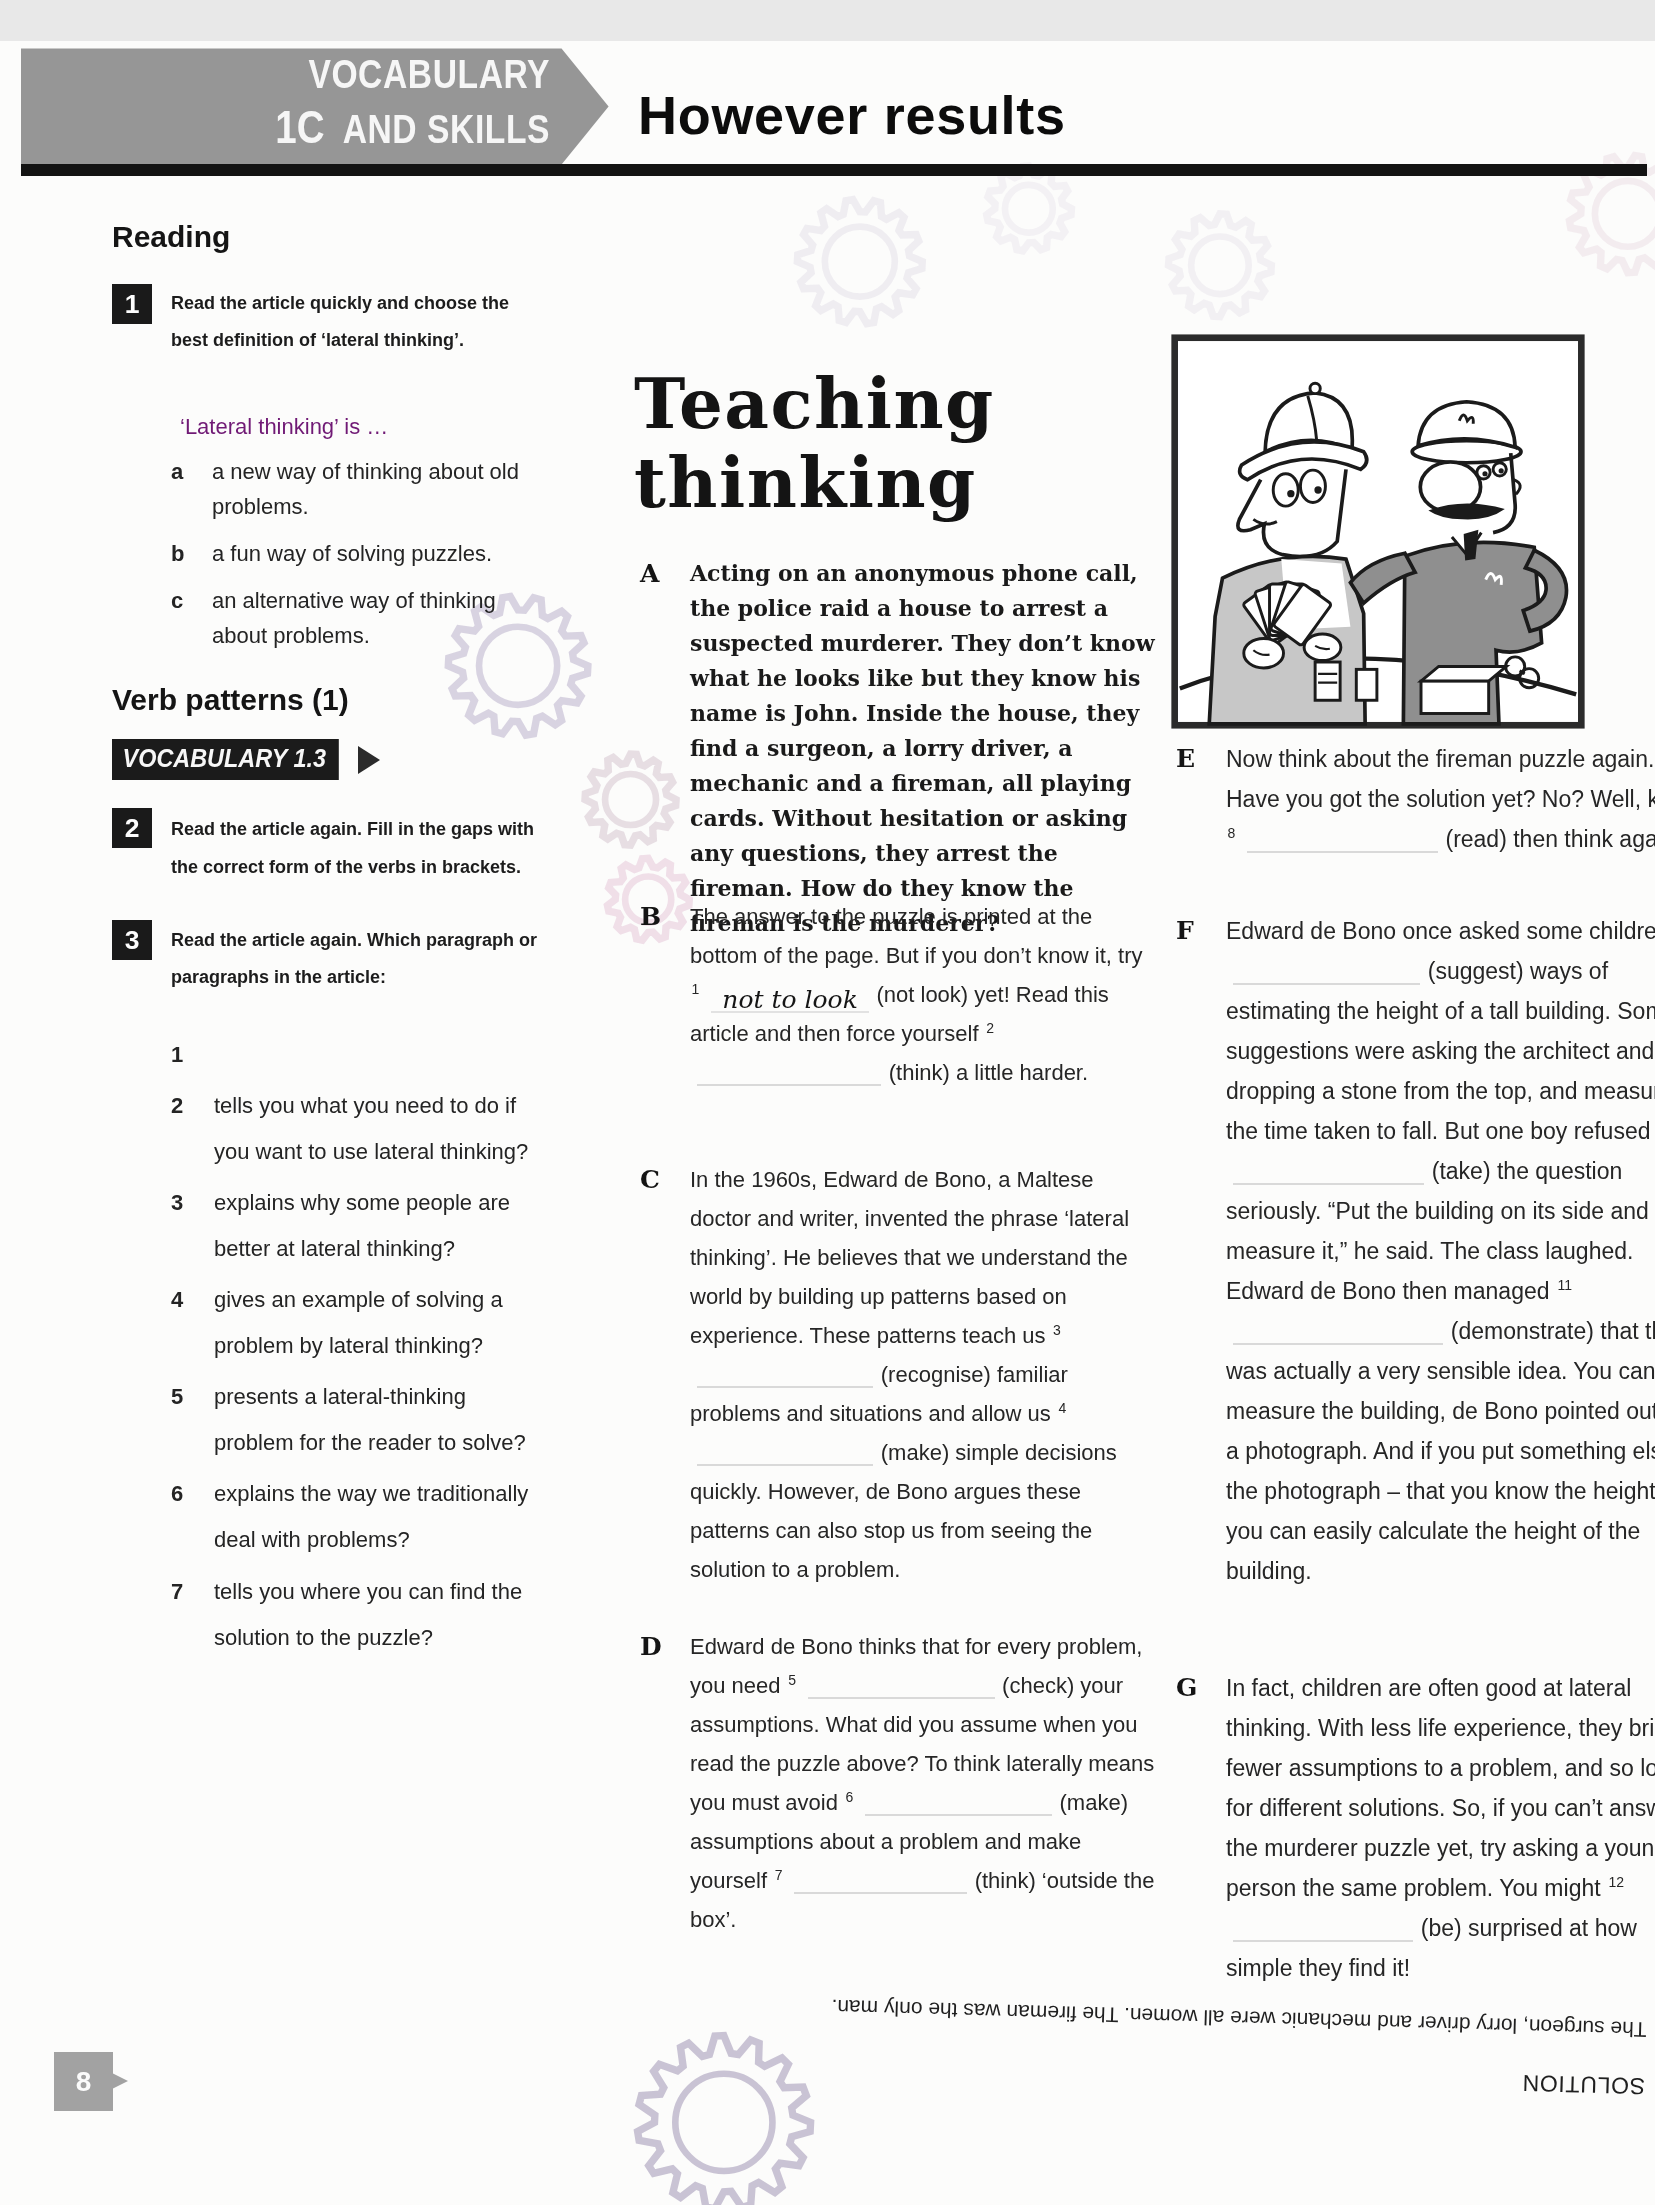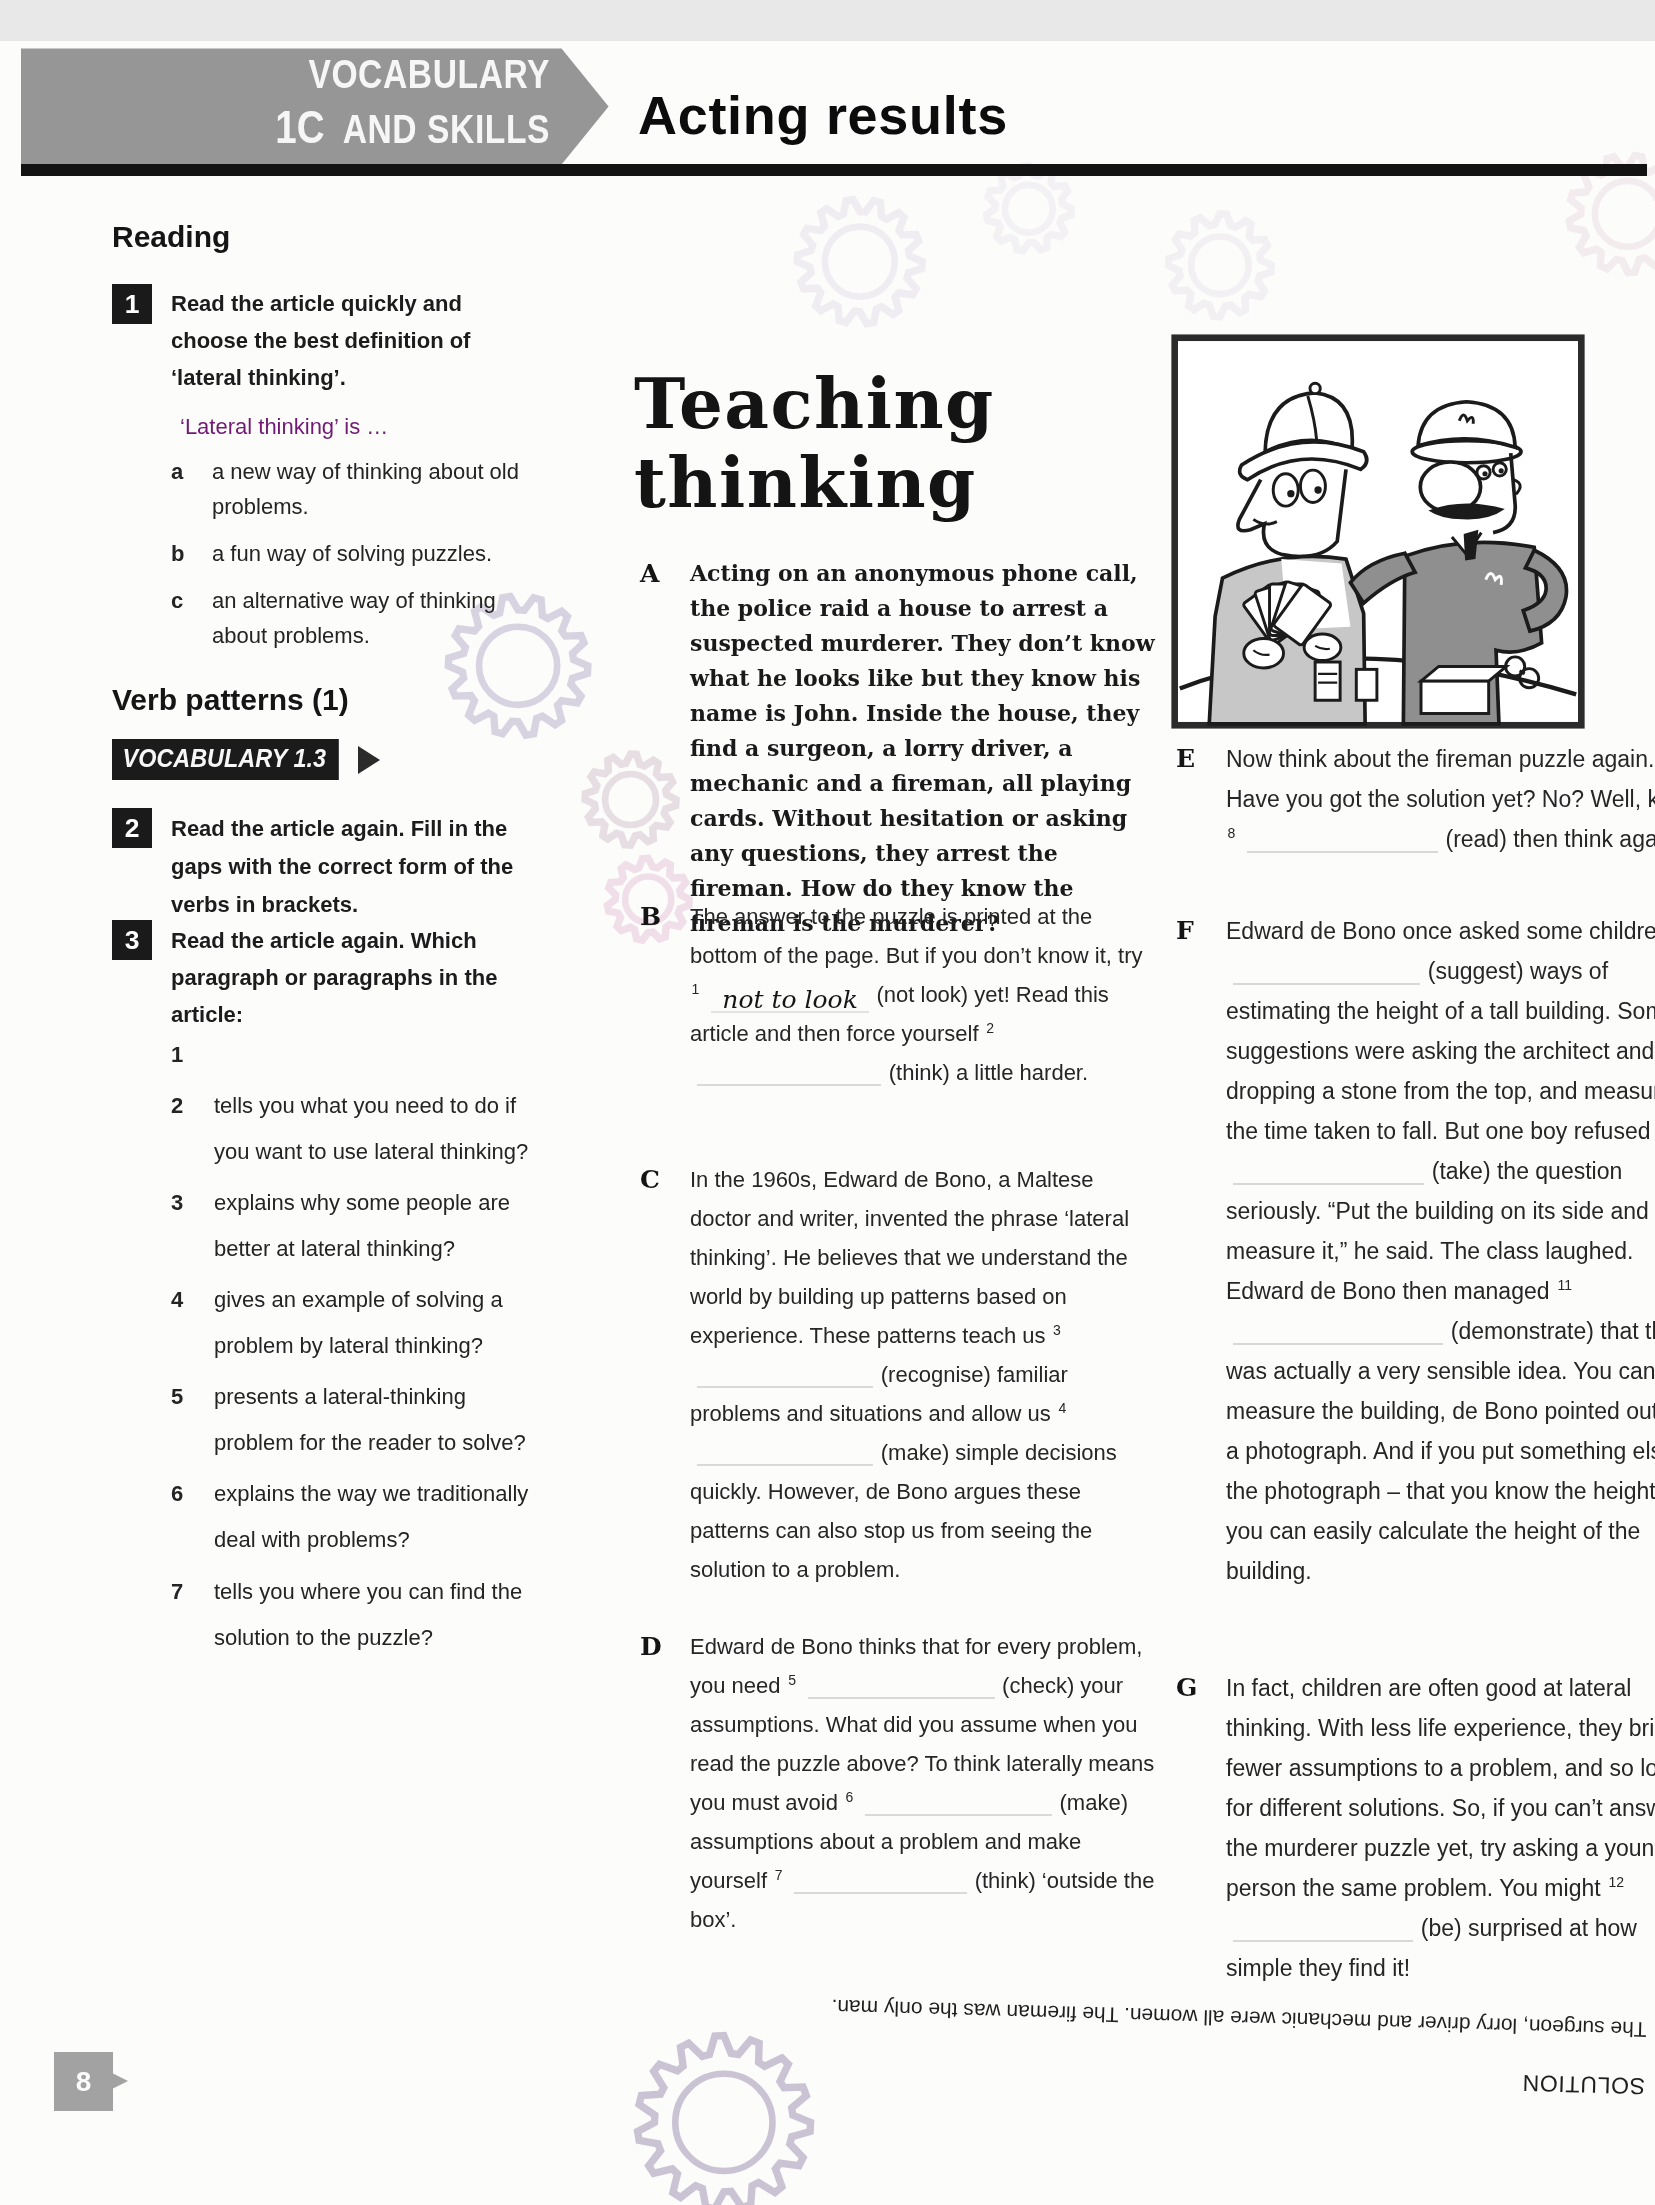--- a/index.html
+++ b/index.html
@@ -20,21 +20,21 @@
   #page-title{left:638px;top:43px;font-size:54px;font-weight:700;color:#0c0c0c;letter-spacing:0.7px;margin:0;}
   #header-rule{left:20.6px;top:123px;width:1626px;height:11.8px;background:#131313;}
 
   
   .h2{font-size:30px;font-weight:700;color:#151515;margin:0;}
   #reading-h{left:112px;top:179px;}
   #verb-h{left:112px;top:642px;}
   .numbox{width:40px;height:40px;background:#1a1a1a;color:#fdfdfd;font-size:26.5px;font-weight:700;
           display:flex;align-items:center;justify-content:center;}
   #ex1-num{left:112px;top:243px;} #ex2-num{left:112px;top:767px;} #ex3-num{left:112px;top:879px;}
-  .instr{font-size:22px;font-weight:700;line-height:37px;color:#1c1c1c;}
+  .instr{font-size:18px;font-weight:700;line-height:37px;color:#1c1c1c;}
   #ex1-text{left:171px;top:244px;width:360px;}
   #ex2-text{left:171px;top:769px;width:371px;line-height:38px;}
   #ex3-text{left:171px;top:881px;width:371px;line-height:37px;}
   #stem{left:180px;top:368px;width:360px;font-size:22px;line-height:35px;color:#701a75;}
   #options{left:171px;top:413px;width:368px;}
   .opt-row{display:flex;margin-bottom:11.8px;font-size:22px;line-height:35px;color:#242424;}
   .opt-letter{width:41px;font-weight:700;flex:none;}
   .opt-text{flex:1;}
   #vocab-badge{left:112px;top:698px;height:41px;display:flex;align-items:center;}
   #vocab-badge .vb-box{background:#1b1b1b;color:#f7f7f7;font-size:26px;font-weight:700;font-style:italic;
@@ -108,21 +108,21 @@
 
   <div class="layer" id="banner">
     <div id="banner-text">
       <div id="banner-line1">VOCABULARY</div>
       <div id="banner-line2">
         <span id="banner-unit">1C</span>
         <span id="banner-skills">AND SKILLS</span>
       </div>
     </div>
   </div>
-  <h1 class="layer" id="page-title">Acting results</h1>
+  <h1 class="layer" id="page-title">However results</h1>
   <div class="layer" id="header-rule"></div>
 
   <h2 class="layer h2" id="reading-h">Reading</h2>
   <div class="layer numbox" id="ex1-num">1</div>
   <div class="layer instr" id="ex1-text">Read the article quickly and choose the best definition of ‘lateral thinking’.</div>
   <div class="layer" id="stem">‘Lateral thinking’ is …</div>
   <div class="layer" id="options">
       <div class="opt-row">
         <span class="opt-letter">a</span>
         <span class="opt-text">a new way of thinking about old problems.</span>

